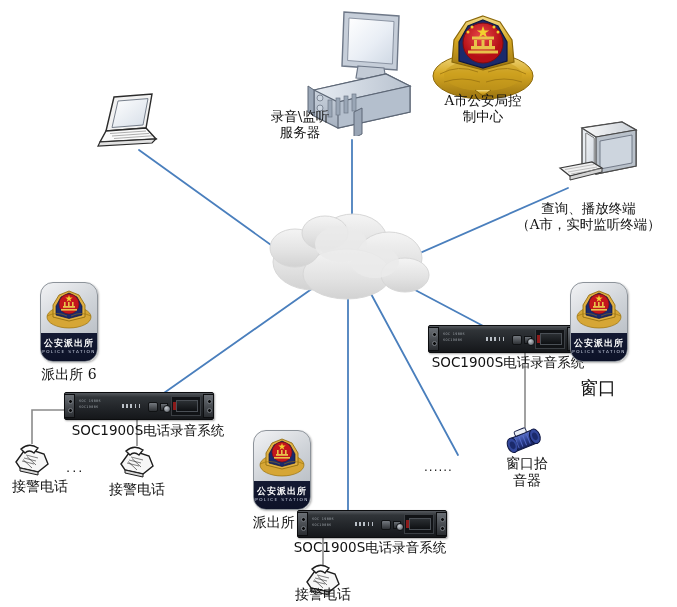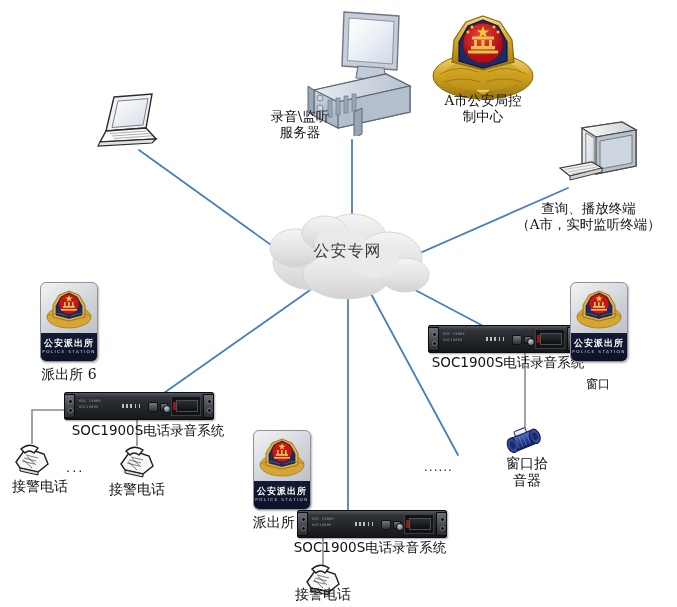--- a/index.html
+++ b/index.html
@@ -15,21 +15,21 @@
   .lbl{position:absolute;text-align:center;line-height:1.22;white-space:pre-line;
        font-family:"DejaVu Sans","Liberation Sans",sans-serif;color:#111;}
   .lbl-serif{font-family:"DejaVu Serif","Liberation Serif",serif;}
 
   
   .cloud{position:absolute;}
   .cloud-text{position:absolute;width:100%;text-align:center;font-size:16px;color:#3a3a3a;
               font-family:"DejaVu Sans","Liberation Sans",sans-serif;letter-spacing:1px;}
 
   
-  .sign{position:absolute;width:56px;height:78px;border-radius:6px;
+  .sign{position:absolute;width:56px;height:78px;border-radius:13px;
         background:linear-gradient(145deg,#f2f3f5 0%,#cfd3d8 45%,#aeb4bb 100%);
         border:1px solid #8d939a;box-shadow:1px 1px 2px rgba(0,0,0,.28);overflow:hidden;}
   .sign-bottom{position:absolute;left:0;right:0;bottom:0;height:28px;
         background:linear-gradient(180deg,#141a33 0%,#0d1228 100%);
         display:flex;flex-direction:column;align-items:center;justify-content:center;}
   .sign-cn{color:#ffffff;font-size:9px;letter-spacing:1px;line-height:1;font-weight:bold;}
   .sign-en{color:#cfd6e6;font-size:4.2px;letter-spacing:1.4px;line-height:1;margin-top:2px;}
 
   
   .rack{position:absolute;height:26px;border-radius:2px;
@@ -111,21 +111,20 @@
         <ellipse cx="92" cy="74" rx="44" ry="25"></ellipse>
         <ellipse cx="40" cy="48" rx="25" ry="19"></ellipse>
         <ellipse cx="150" cy="75" rx="24" ry="17"></ellipse>
         <ellipse cx="70" cy="33" rx="23" ry="17"></ellipse>
       </g>
       <g fill="#ebebeb" opacity=".85">
         <ellipse cx="86" cy="44" rx="26" ry="18"></ellipse>
         <ellipse cx="120" cy="62" rx="24" ry="16"></ellipse>
       </g>
     </svg>
-    <div class="cloud-text" style="top:41px;">公安专网</div>
   </div>
 
   <div class="node" style="left:298px;top:8px;width:118px;height:128px;">
     <svg width="118" height="128" viewBox="0 0 118 128">
       <defs>
         <linearGradient id="scr" x1="0" y1="0" x2="1" y2="1">
           <stop offset="0%" stop-color="#ffffff"></stop>
             <stop offset="55%" stop-color="#e9eef5"></stop>
           <stop offset="100%" stop-color="#cfd8e4"></stop>
         </linearGradient>
@@ -483,21 +482,21 @@
       <g stroke="#9a7310" stroke-width=".7" fill="none" opacity=".85">
         <path d="M6 33 Q16 28 26 33"></path>
           <path d="M50 33 Q40 28 30 33"></path>
       </g>
     </svg>
     <div class="sign-bottom">
       <span class="sign-cn">公安派出所</span>
       <span class="sign-en">POLICE STATION</span>
     </div>
   </div>
-  <div class="lbl lbl-serif" style="left:566px;top:377px;width:64px;font-size:12px;">窗口</div>
+  <div class="lbl lbl-serif" style="left:566px;top:377px;width:64px;font-size:18px;">窗口</div>
 
   <div class="node" style="left:500px;top:424px;width:52px;height:34px;">
     <svg width="52" height="34" viewBox="0 0 52 34">
       <defs>
         <linearGradient id="micb" x1="0" y1="0" x2="0" y2="1">
           <stop offset="0%" stop-color="#5a70c8"></stop>
             <stop offset="50%" stop-color="#2b3f8f"></stop>
           <stop offset="100%" stop-color="#16215a"></stop>
         </linearGradient>
       </defs>

